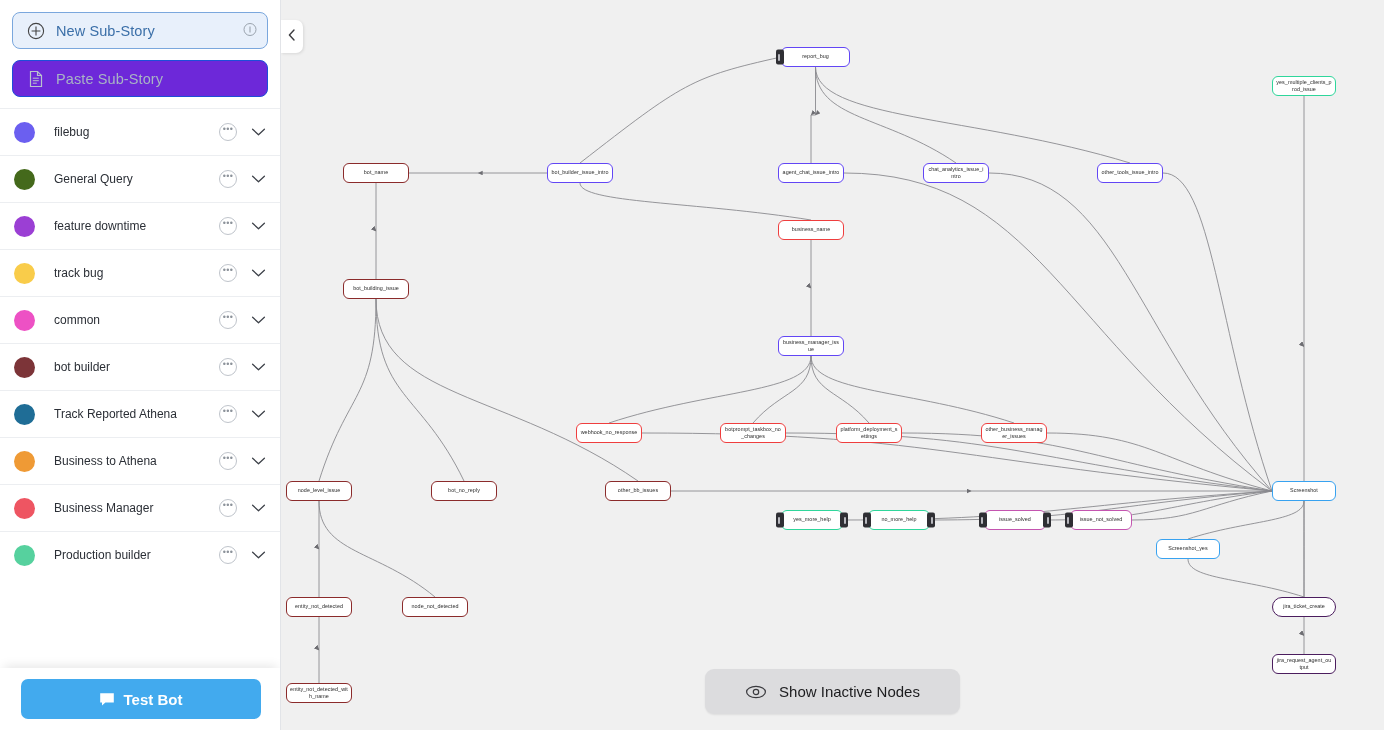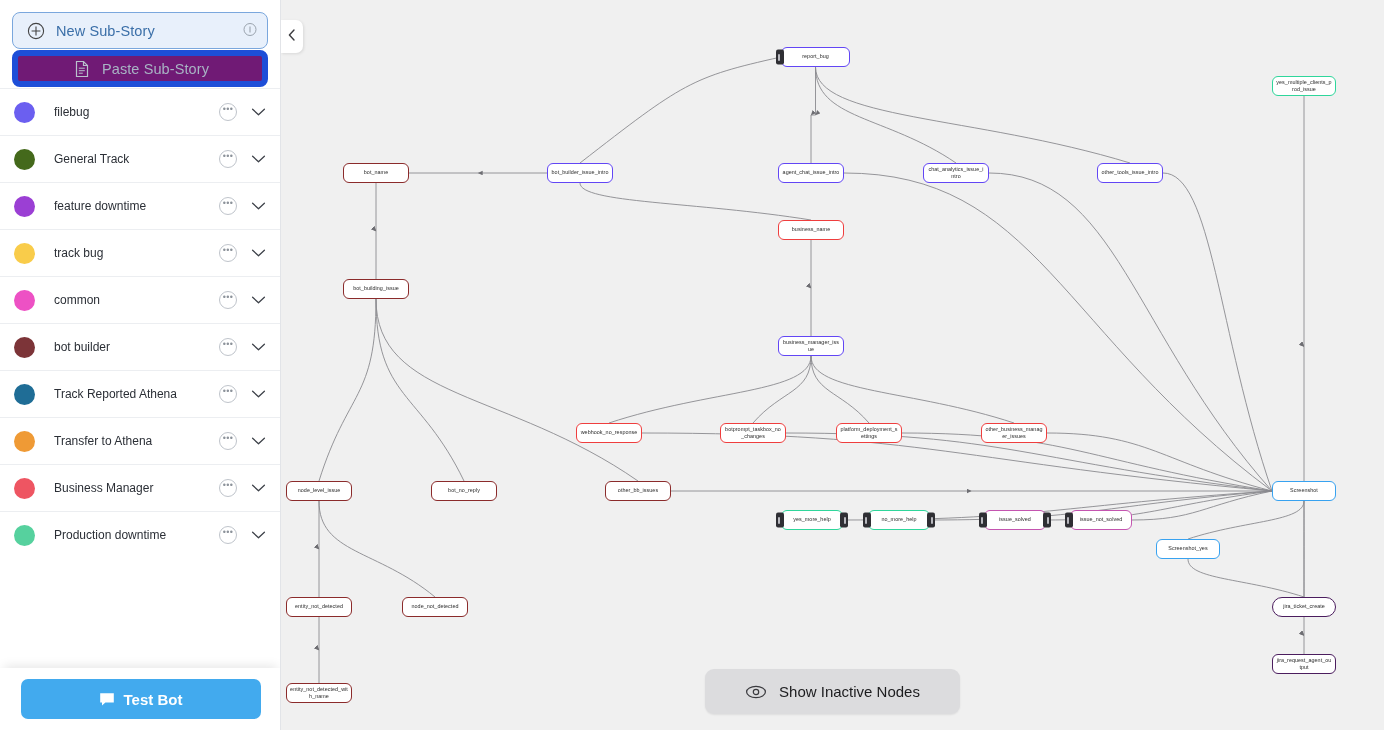--- a/index.html
+++ b/index.html
@@ -19,36 +19,35 @@
     background: #ffffff;
     border-right: 1px solid #e2e4e8;
     flex: 0 0 281px;
     overflow: hidden;
   }
   .sb-actions { padding: 12px 12px 0 12px; }
   .action-btn {
     display: flex; align-items: center;
     height: 37px;
     border-radius: 8px;
-    margin-bottom: 1px;
+    margin-bottom: 11px;
     padding: 0 12px;
     font-size: 14.5px;
     cursor: pointer;
     position: relative;
   }
   .action-btn.primary {
     background: #e8f0fb;
     border: 1px solid #7aa7dd;
     color: #3b6fa8;
   }
   .action-btn.muted {
-    background: #701a75;
-    border: 6px solid #1d4ed8;
+    background: #6d28d9;
+    border: 1px solid #1d4ed8;
     color: #a8b4c4;
-    justify-content: center;
   }
   .action-btn .ic { width: 22px; display: flex; align-items: center; justify-content: center; margin-right: 9px; }
   .action-btn .lbl { font-weight: 400; letter-spacing: .1px; }
   .info-ic { position: absolute; right: 10px; top: 50%; transform: translateY(-50%); }
 
   .sb-heading {
     font-size: 12.5px;
     letter-spacing: .6px;
     color: #8a8f98;
     padding: 14px 0 10px 14px;
@@ -228,21 +227,21 @@
             <span>•••</span>
           </span>
           <span class="chev">
             <svg width="15" height="10" viewBox="0 0 15 10">
               <path d="M1.6 2.2L7.5 7.8 13.4 2.2" fill="none" stroke="#3c4048" stroke-width="1.25" stroke-linecap="round" stroke-linejoin="round"></path>
             </svg>
           </span>
         </div>
         <div class="sb-row">
           <span class="dot" style="background:#44691b"></span>
-          <span class="sb-label">General Track</span>
+          <span class="sb-label">General Query</span>
           <span class="dots-btn">
             <span>•••</span>
           </span>
           <span class="chev">
             <svg width="15" height="10" viewBox="0 0 15 10">
               <path d="M1.6 2.2L7.5 7.8 13.4 2.2" fill="none" stroke="#3c4048" stroke-width="1.25" stroke-linecap="round" stroke-linejoin="round"></path>
             </svg>
           </span>
         </div>
         <div class="sb-row">
@@ -300,21 +299,21 @@
             <span>•••</span>
           </span>
           <span class="chev">
             <svg width="15" height="10" viewBox="0 0 15 10">
               <path d="M1.6 2.2L7.5 7.8 13.4 2.2" fill="none" stroke="#3c4048" stroke-width="1.25" stroke-linecap="round" stroke-linejoin="round"></path>
             </svg>
           </span>
         </div>
         <div class="sb-row">
           <span class="dot" style="background:#ef9a35"></span>
-          <span class="sb-label">Transfer to Athena</span>
+          <span class="sb-label">Business to Athena</span>
           <span class="dots-btn">
             <span>•••</span>
           </span>
           <span class="chev">
             <svg width="15" height="10" viewBox="0 0 15 10">
               <path d="M1.6 2.2L7.5 7.8 13.4 2.2" fill="none" stroke="#3c4048" stroke-width="1.25" stroke-linecap="round" stroke-linejoin="round"></path>
             </svg>
           </span>
         </div>
         <div class="sb-row">
@@ -324,21 +323,21 @@
             <span>•••</span>
           </span>
           <span class="chev">
             <svg width="15" height="10" viewBox="0 0 15 10">
               <path d="M1.6 2.2L7.5 7.8 13.4 2.2" fill="none" stroke="#3c4048" stroke-width="1.25" stroke-linecap="round" stroke-linejoin="round"></path>
             </svg>
           </span>
         </div>
         <div class="sb-row">
           <span class="dot" style="background:#56d19e"></span>
-          <span class="sb-label">Production downtime</span>
+          <span class="sb-label">Production builder</span>
           <span class="dots-btn">
             <span>•••</span>
           </span>
           <span class="chev">
             <svg width="15" height="10" viewBox="0 0 15 10">
               <path d="M1.6 2.2L7.5 7.8 13.4 2.2" fill="none" stroke="#3c4048" stroke-width="1.25" stroke-linecap="round" stroke-linejoin="round"></path>
             </svg>
           </span>
         </div>
       </div>

